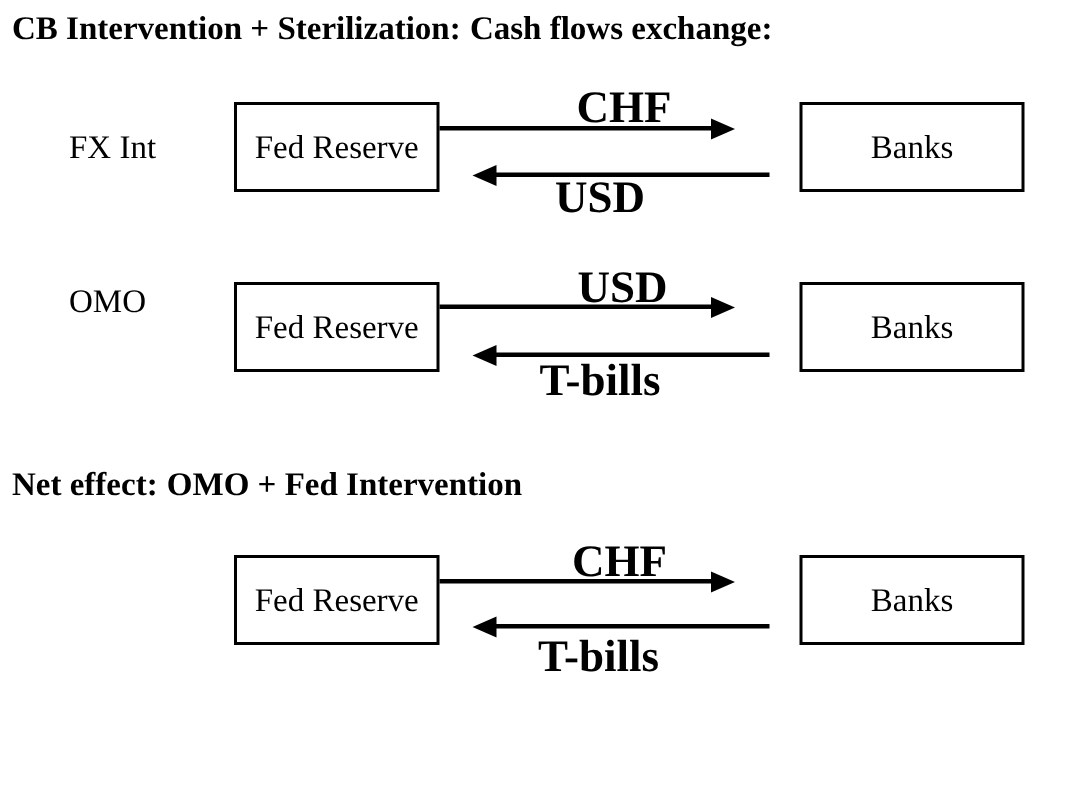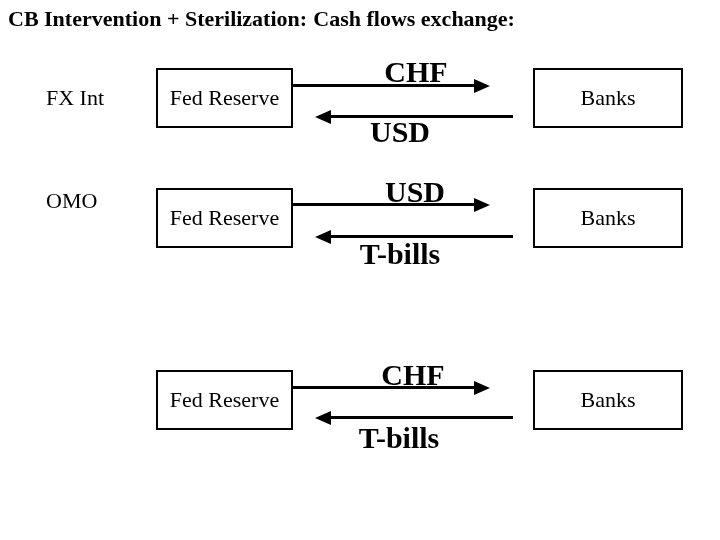--- a/index.html
+++ b/index.html
@@ -117,20 +117,23 @@
       <div class="shaft"></div>
       <div class="head"></div>
     </div>
     <div class="arrow arrow-left al2">
       <div class="shaft"></div>
       <div class="head"></div>
     </div>
     <div class="flow-label lb2">T-bills</div>
   </div>
 
+  <div class="txt net-line">
+    <span class="b">Net effect:</span><span class="r">OMO + Fed Intervention</span>
+  </div>
 
   <div>
     <div class="box fed row3-box">
       <span>Fed Reserve</span>
     </div>
     <div class="box banks row3-box">
       <span>Banks</span>
     </div>
     <div class="flow-label lt3">CHF</div>
     <div class="arrow arrow-right ar3">

